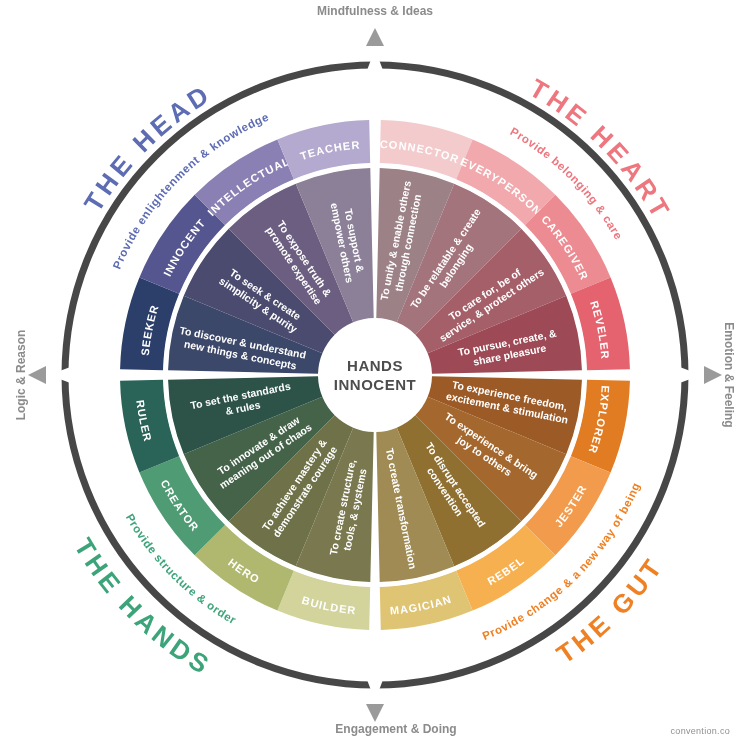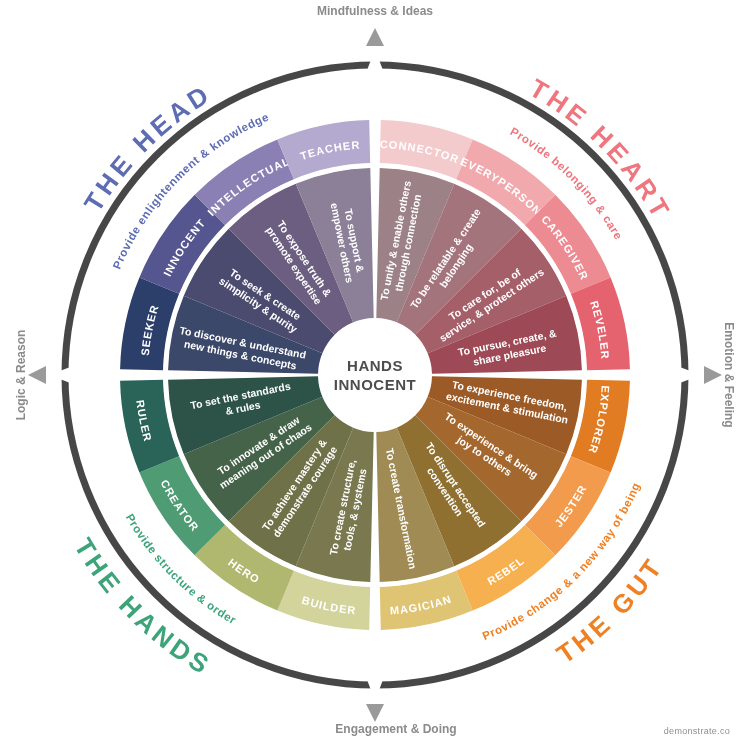--- a/index.html
+++ b/index.html
@@ -143,14 +143,14 @@
   <div class="axis-label" style="left:375px;top:11px;">Mindfulness &amp; Ideas</div>
   <div class="axis-label" style="left:396px;top:729px;">Engagement &amp; Doing</div>
   <div class="axis-label vleft" style="left:21px;top:375px;">Logic &amp; Reason</div>
   <div class="axis-label vright" style="left:729px;top:375px;">Emotion &amp; Feeling</div>
 
   <div class="center-title">
     <div>HANDS</div>
     <div>INNOCENT</div>
   </div>
 
-  <div class="watermark">demonstrate.co</div>
+  <div class="watermark">convention.co</div>
 </div>
 
 </body></html>

